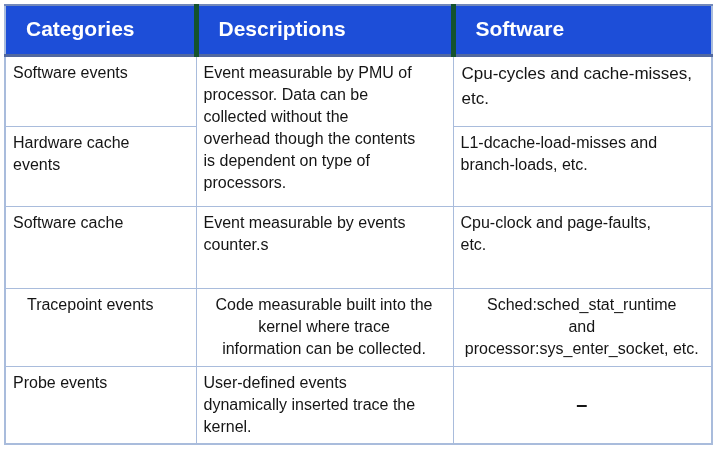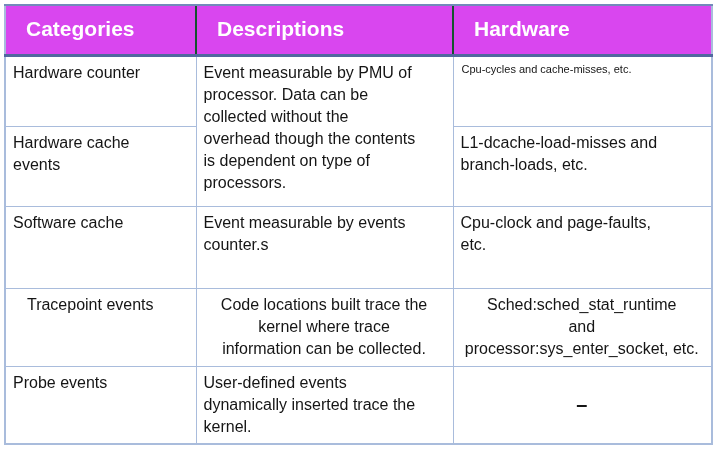--- a/index.html
+++ b/index.html
@@ -22,54 +22,54 @@
   table.events-table {
     border-collapse: collapse;
     table-layout: fixed;
     border: 2px solid #a9bcdc;
   }
   col.c1 { width: 191px; }
   col.c2 { width: 257px; }
   col.c3 { width: 259px; }
 
   th {
-    background: #d946ef;
+    background: #1d4ed8;
     color: #ffffff;
     font-size: 21px;
     font-weight: bold;
     text-align: left;
     vertical-align: middle;
     height: 38px;
     padding: 4px 8px 6px 20px;
     border-bottom: 3px solid #51689f;
     border-top: 2px solid #7389ba;
   }
   th + th {
-    border-left: 2px solid #14532d;
+    border-left: 5px solid #14532d;
   }
 
   td {
     border: 1.5px solid #a9bcdc;
     vertical-align: top;
     padding: 5px 8px 5px 7px;
     font-size: 16px;
     line-height: 1.38;
     color: #151515;
     white-space: pre-line;
     overflow: hidden;
   }
   td.cat { padding-right: 28px; }
 
   tr.r1 { height: 71px; }
   tr.r2 { height: 80px; }
   tr.r3 { height: 82px; }
   tr.r4 { height: 78px; text-align: center; }
   tr.r5 { height: 77px; }
 
-  td.ex-small { font-size: 11px; line-height: 1.45; padding-left: 8px; }
+  td.ex-small { font-size: 17px; line-height: 1.45; padding-left: 8px; }
   td.dash-cell {
     text-align: center;
     vertical-align: middle;
     font-weight: bold;
     font-size: 20px;
   }
 </style>
 </head>
 <body>
 
@@ -77,26 +77,26 @@
   <table class="events-table">
     <colgroup>
       <col class="c1">
         <col class="c2">
         <col class="c3">
     </colgroup>
     <thead>
       <tr>
         <th>Categories</th>
         <th>Descriptions</th>
-        <th>Hardware</th>
+        <th>Software</th>
       </tr>
     </thead>
     <tbody>
       <tr class="r1">
-        <td class="cat">Hardware counter</td>
+        <td class="cat">Software events</td>
         <td rowspan="2">Event measurable by PMU of
 processor. Data can be
 collected without the
 overhead though the contents
 is dependent on type of
 processors.</td>
         <td class="ex-small">Cpu-cycles and cache-misses, etc.</td>
       </tr>
       <tr class="r2">
         <td class="cat">Hardware cache
@@ -106,21 +106,21 @@
       </tr>
       <tr class="r3">
         <td class="cat">Software cache</td>
         <td>Event measurable by events
 counter.s</td>
         <td>Cpu-clock and page-faults,
 etc.</td>
       </tr>
       <tr class="r4">
         <td class="cat">Tracepoint events</td>
-        <td>Code locations built trace the
+        <td>Code measurable built into the
 kernel where trace
 information can be collected.</td>
         <td>Sched:sched_stat_runtime
 and
 processor:sys_enter_socket, etc.</td>
       </tr>
       <tr class="r5">
         <td class="cat">Probe events</td>
         <td>User-defined events
 dynamically inserted trace the

